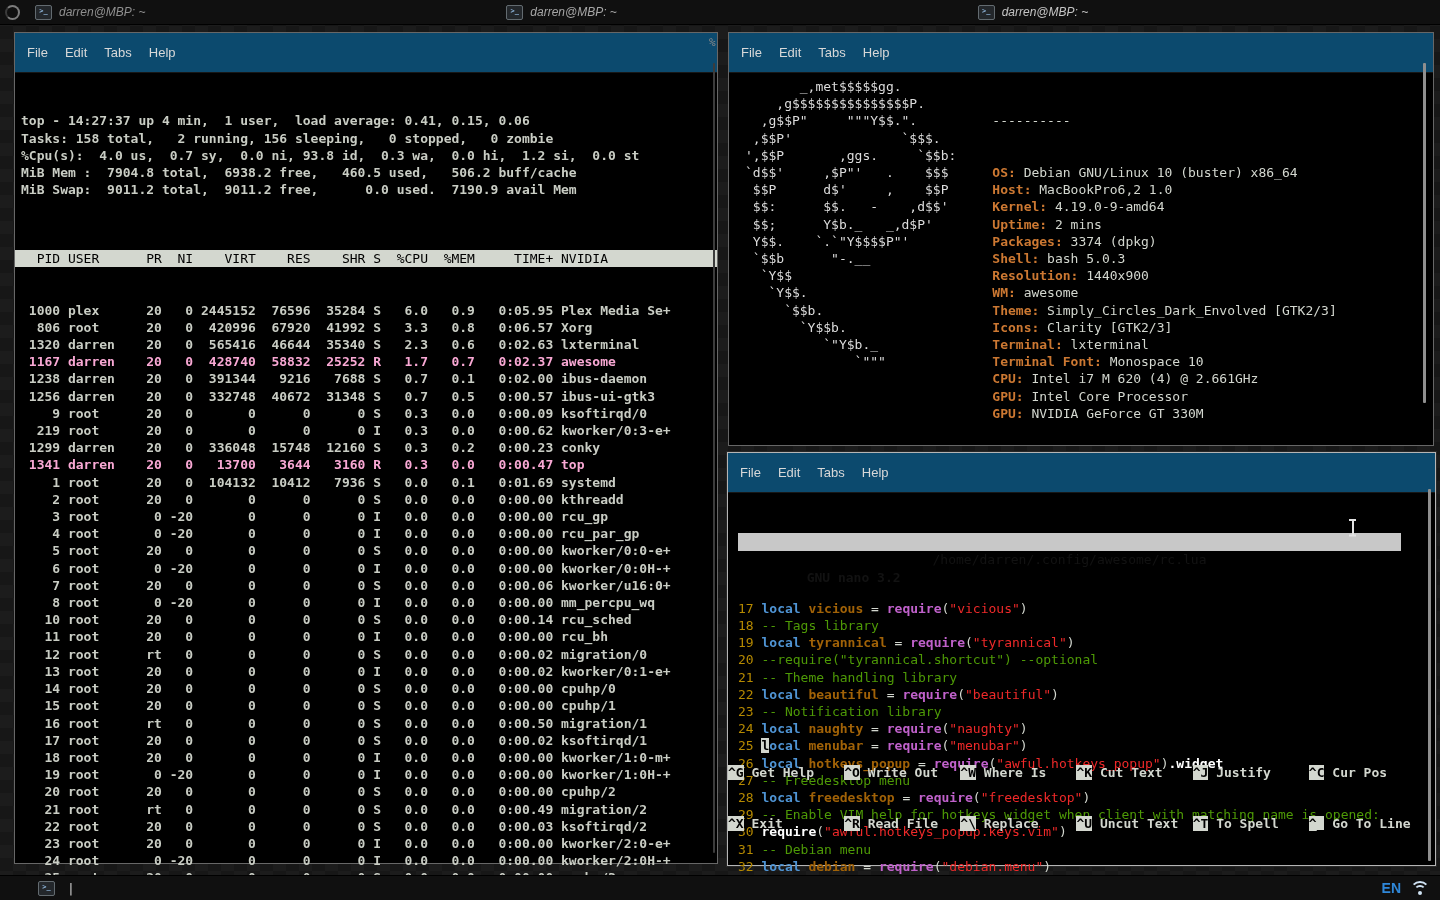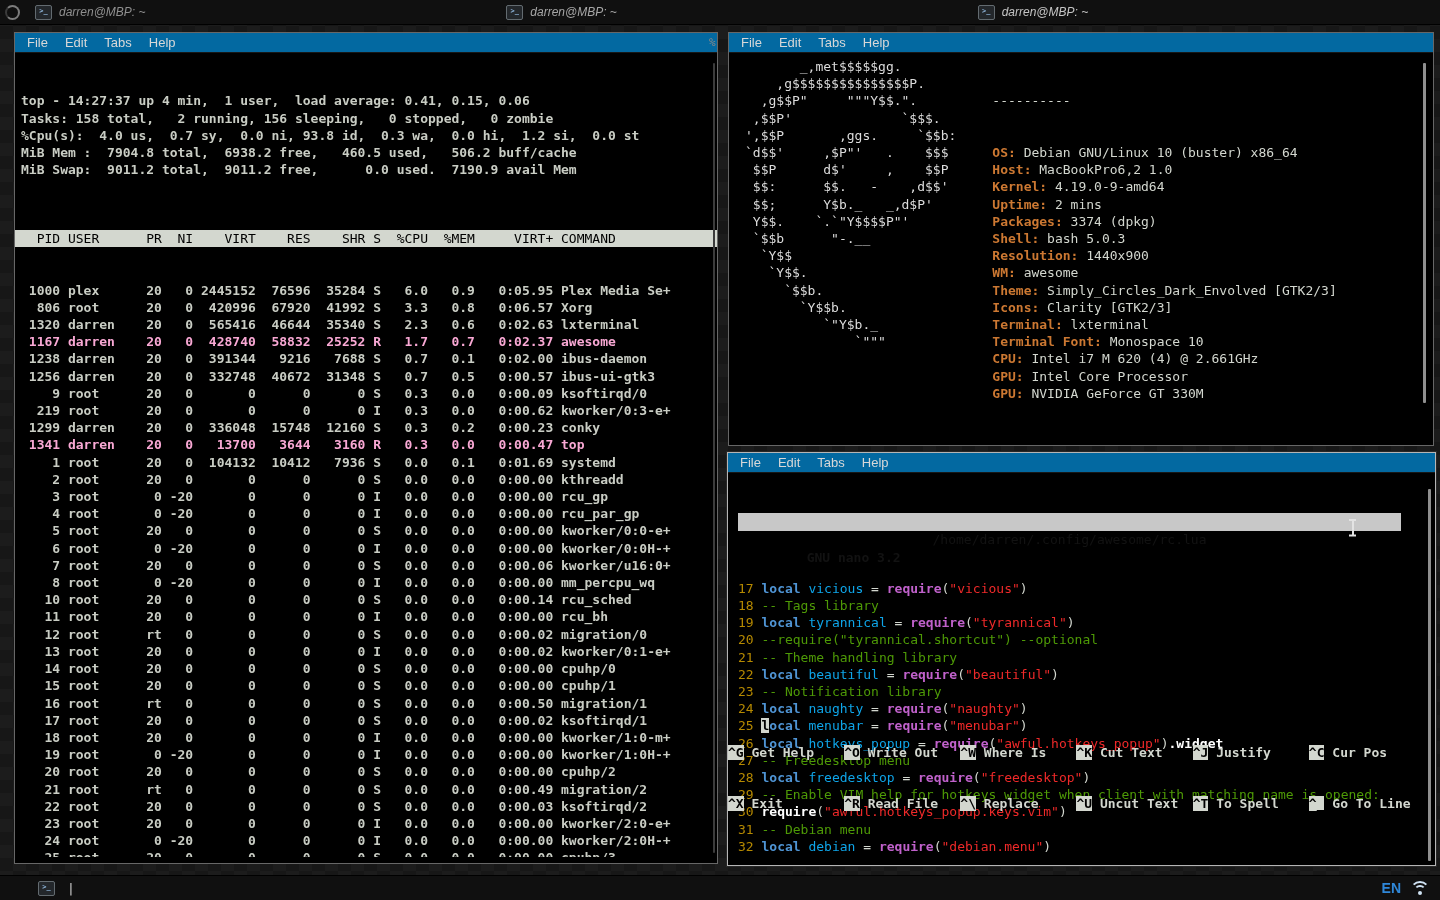--- a/index.html
+++ b/index.html
@@ -31,21 +31,21 @@
   .wifi span{position:absolute;left:50%;transform:translateX(-50%);border:2px solid transparent;border-top-color:#cfe2f3;border-radius:50%;box-sizing:border-box;}
   .wifi .a1{width:20px;height:20px;top:0;}
   .wifi .a2{width:12px;height:12px;top:4px;}
   .wifi .dot{width:4px;height:4px;top:10px;background:#cfe2f3;border:none;border-radius:50%;}
 
   
   .window{position:absolute;background:#000;border:1px solid #676767;box-sizing:border-box;}
   #win-top{left:14px;top:32px;width:704px;height:832px;}
   #win-nf{left:728px;top:32px;width:706px;height:414px;}
   #win-nano{left:727px;top:452px;width:709px;height:414px;border-color:#b5b5b5;box-shadow:0 0 0 1px #272727;}
-  .menubar{height:20px;background:#0369a1;border-bottom:1px solid #171717;display:flex;align-items:center;padding-left:12px;box-sizing:border-box;}
+  .menubar{height:40px;background:#0c4a6e;border-bottom:1px solid #171717;display:flex;align-items:center;padding-left:12px;box-sizing:border-box;}
   .menu-item{color:#d8d8d8;font-size:13px;margin-right:17px;cursor:default;}
   .term{position:relative;height:calc(100% - 26px);box-sizing:border-box;overflow:hidden;
     font-family:"DejaVu Sans Mono",monospace;font-size:13px;line-height:17.2px;color:#c9cdc4;white-space:pre;padding:5px 6px;}
   .scrollbar{position:absolute;width:3px;background:#8f8f8f;border-radius:1px;}
   #win-nf .scrollbar{top:30px;right:7px;height:340px;}
   #win-nano .scrollbar{top:36px;right:4px;height:372px;}
   #win-top .scrollbar{top:30px;right:2px;height:790px;background:#3c3c3c;width:2px;}
 
   
   .tline{white-space:pre;font-weight:bold;}
@@ -62,21 +62,21 @@
   .nfline span.val{color:#d3d7cf;}
 
   
   #nano-term{padding:6px 8px 6px 10px;}
   .nano-title{position:relative;background:#c8c8c8;color:#121212;height:18px;line-height:18px;margin-right:26px;margin-bottom:14px;font-weight:bold;}
   .nano-title .t{padding-left:6px;}
   .nano-title .p{position:absolute;left:0;right:0;text-align:center;font-weight:normal;}
   .nline{white-space:pre;}
   .lnum{color:#b58900;}
   .kw{color:#4f94d4;font-weight:bold;}
-  .id{color:#0ea5e9;font-weight:normal;}
+  .id{color:#a16207;font-weight:bold;}
   .fn{color:#c061cb;font-weight:bold;}
   .str{color:#ef2929;}
   .cm{color:#4e9a06;}
   .pl{color:#d3d7cf;}
   .plb{color:#ffffff;font-weight:bold;}
   .cur{background:#d3d7cf;color:#000;}
   .shortcuts{position:absolute;left:0;right:10px;bottom:12px;font-weight:bold;}
   .sc-row{display:grid;grid-template-columns:repeat(6,1fr);line-height:17.2px;}
   .sc{white-space:pre;overflow:hidden;}
   .key{background:#d3d7cf;color:#000;}
@@ -115,21 +115,21 @@
 
   <div class="window" id="win-top">
     <div class="menubar">
         <span class="menu-item">File</span>
         <span class="menu-item">Edit</span>
         <span class="menu-item">Tabs</span>
         <span class="menu-item">Help</span>
       </div>
     <div class="term">
       <div id="top-summary"><div class="tline">top - 14:27:37 up 4 min,  1 user,  load average: 0.41, 0.15, 0.06</div><div class="tline">Tasks: 158 total,   2 running, 156 sleeping,   0 stopped,   0 zombie</div><div class="tline">%Cpu(s):  4.0 us,  0.7 sy,  0.0 ni, 93.8 id,  0.3 wa,  0.0 hi,  1.2 si,  0.0 st</div><div class="tline">MiB Mem :  7904.8 total,  6938.2 free,   460.5 used,   506.2 buff/cache</div><div class="tline">MiB Swap:  9011.2 total,  9011.2 free,      0.0 used.  7190.9 avail Mem</div></div>
-      <div id="top-header">  PID USER      PR  NI    VIRT    RES    SHR S  %CPU  %MEM     VIRT+ COMMAND</div>
+      <div id="top-header">  PID USER      PR  NI    VIRT    RES    SHR S  %CPU  %MEM     TIME+ NVIDIA</div>
       <div id="top-rows"><div class="tline"> 1000 plex      20   0 2445152  76596  35284 S   6.0   0.9   0:05.95 Plex Media Se+</div><div class="tline">  806 root      20   0  420996  67920  41992 S   3.3   0.8   0:06.57 Xorg</div><div class="tline"> 1320 darren    20   0  565416  46644  35340 S   2.3   0.6   0:02.63 lxterminal</div><div class="tline b"> 1167 darren    20   0  428740  58832  25252 R   1.7   0.7   0:02.37 awesome</div><div class="tline"> 1238 darren    20   0  391344   9216   7688 S   0.7   0.1   0:02.00 ibus-daemon</div><div class="tline"> 1256 darren    20   0  332748  40672  31348 S   0.7   0.5   0:00.57 ibus-ui-gtk3</div><div class="tline">    9 root      20   0       0      0      0 S   0.3   0.0   0:00.09 ksoftirqd/0</div><div class="tline">  219 root      20   0       0      0      0 I   0.3   0.0   0:00.62 kworker/0:3-e+</div><div class="tline"> 1299 darren    20   0  336048  15748  12160 S   0.3   0.2   0:00.23 conky</div><div class="tline b"> 1341 darren    20   0   13700   3644   3160 R   0.3   0.0   0:00.47 top</div><div class="tline">    1 root      20   0  104132  10412   7936 S   0.0   0.1   0:01.69 systemd</div><div class="tline">    2 root      20   0       0      0      0 S   0.0   0.0   0:00.00 kthreadd</div><div class="tline">    3 root       0 -20       0      0      0 I   0.0   0.0   0:00.00 rcu_gp</div><div class="tline">    4 root       0 -20       0      0      0 I   0.0   0.0   0:00.00 rcu_par_gp</div><div class="tline">    5 root      20   0       0      0      0 S   0.0   0.0   0:00.00 kworker/0:0-e+</div><div class="tline">    6 root       0 -20       0      0      0 I   0.0   0.0   0:00.00 kworker/0:0H-+</div><div class="tline">    7 root      20   0       0      0      0 S   0.0   0.0   0:00.06 kworker/u16:0+</div><div class="tline">    8 root       0 -20       0      0      0 I   0.0   0.0   0:00.00 mm_percpu_wq</div><div class="tline">   10 root      20   0       0      0      0 S   0.0   0.0   0:00.14 rcu_sched</div><div class="tline">   11 root      20   0       0      0      0 I   0.0   0.0   0:00.00 rcu_bh</div><div class="tline">   12 root      rt   0       0      0      0 S   0.0   0.0   0:00.02 migration/0</div><div class="tline">   13 root      20   0       0      0      0 I   0.0   0.0   0:00.02 kworker/0:1-e+</div><div class="tline">   14 root      20   0       0      0      0 S   0.0   0.0   0:00.00 cpuhp/0</div><div class="tline">   15 root      20   0       0      0      0 S   0.0   0.0   0:00.00 cpuhp/1</div><div class="tline">   16 root      rt   0       0      0      0 S   0.0   0.0   0:00.50 migration/1</div><div class="tline">   17 root      20   0       0      0      0 S   0.0   0.0   0:00.02 ksoftirqd/1</div><div class="tline">   18 root      20   0       0      0      0 I   0.0   0.0   0:00.00 kworker/1:0-m+</div><div class="tline">   19 root       0 -20       0      0      0 I   0.0   0.0   0:00.00 kworker/1:0H-+</div><div class="tline">   20 root      20   0       0      0      0 S   0.0   0.0   0:00.00 cpuhp/2</div><div class="tline">   21 root      rt   0       0      0      0 S   0.0   0.0   0:00.49 migration/2</div><div class="tline">   22 root      20   0       0      0      0 S   0.0   0.0   0:00.03 ksoftirqd/2</div><div class="tline">   23 root      20   0       0      0      0 I   0.0   0.0   0:00.00 kworker/2:0-e+</div><div class="tline">   24 root       0 -20       0      0      0 I   0.0   0.0   0:00.00 kworker/2:0H-+</div><div class="tline">   25 root      20   0       0      0      0 S   0.0   0.0   0:00.00 cpuhp/3</div></div>
     </div>
     <div class="scrollbar"></div>
   </div>
 
   <div class="window" id="win-nf">
     <div class="menubar">
         <span class="menu-item">File</span>
         <span class="menu-item">Edit</span>
         <span class="menu-item">Tabs</span>

